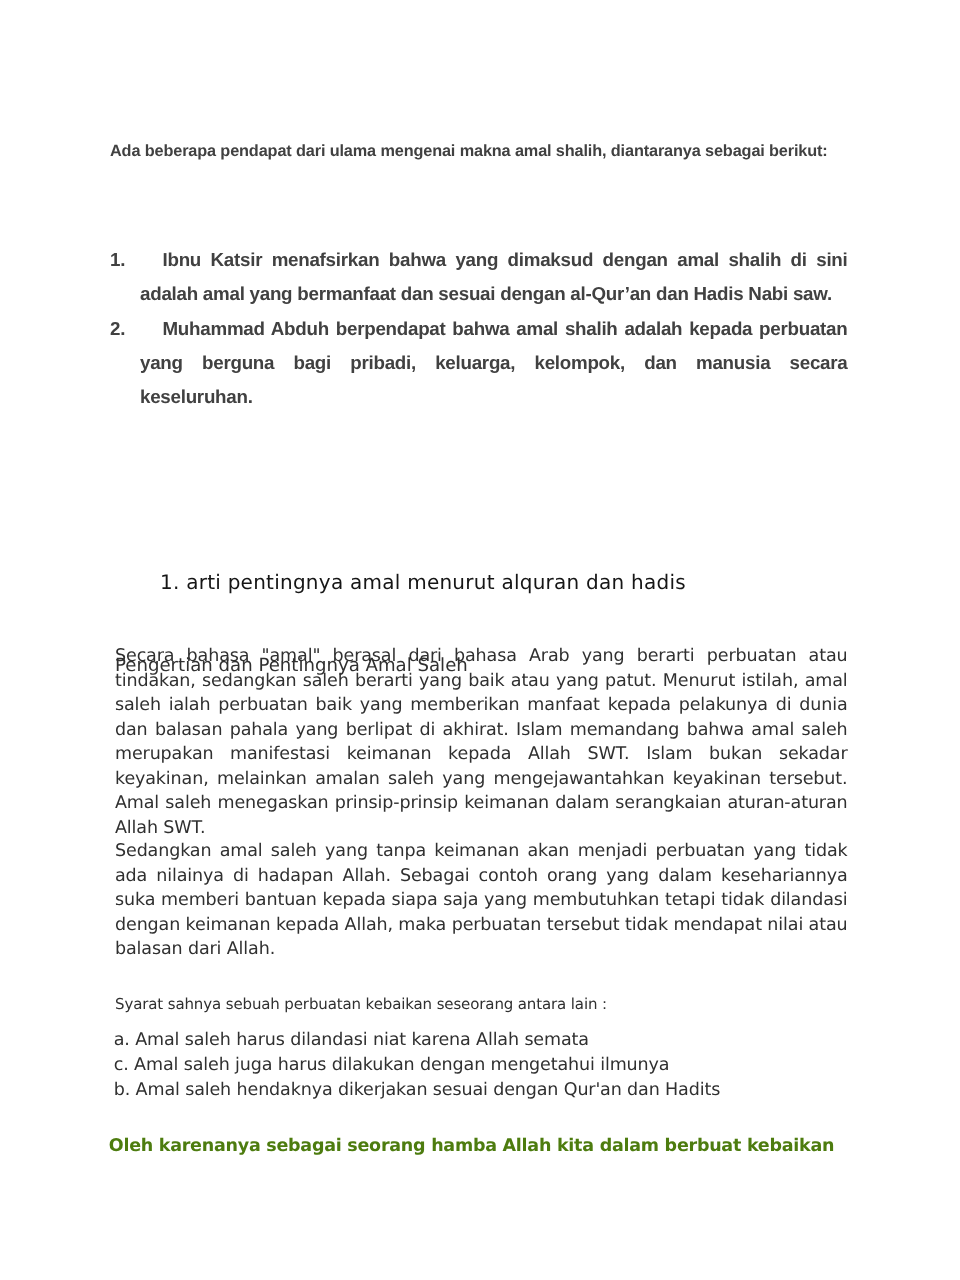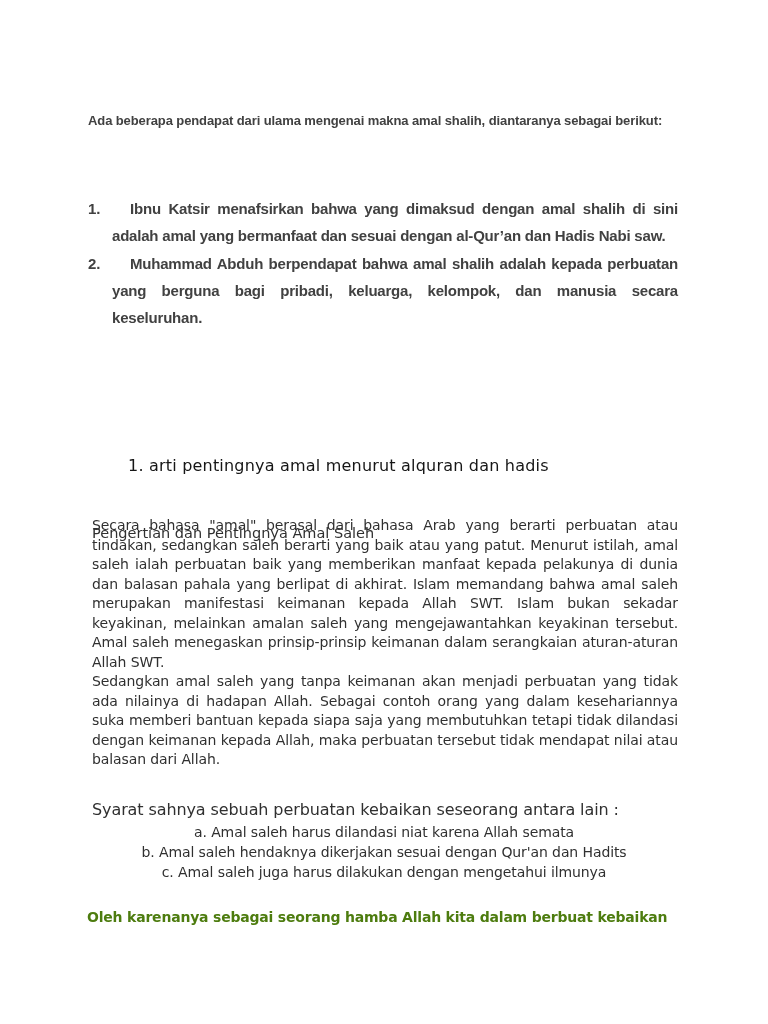--- a/index.html
+++ b/index.html
@@ -72,32 +72,31 @@
     letter-spacing: -0.1px;
     line-height: 19.5px;
     color: #303030;
     text-align: justify;
   }
   .body-text p { margin: 0; }
 
   .conditions-intro {
     position: absolute;
     top: 784px; left: 92px; width: 586px;
-    font-size: 16px;
+    font-size: 12px;
     letter-spacing: -0.1px;
     color: #303030;
   }
   .conditions {
     position: absolute;
     top: 822px; left: 91px; width: 586px;
     font-size: 14px;
     letter-spacing: -0.1px;
     line-height: 20px;
     color: #303030;
-    text-align: center;
   }
   .conditions div { margin: 0; }
 
   .closing {
     position: absolute;
     top: 895px; left: 87px; width: 591px;
     font-size: 14px;
     font-weight: bold;
     letter-spacing: -0.2px;
     white-space: nowrap;
@@ -126,19 +125,19 @@
 
   <div class="body-text">
     <p>Secara bahasa "amal" berasal dari bahasa Arab yang berarti perbuatan atau tindakan, sedangkan saleh berarti yang baik atau yang patut. Menurut istilah, amal saleh ialah perbuatan baik yang memberikan manfaat kepada pelakunya di dunia dan balasan pahala yang berlipat di akhirat. Islam memandang bahwa amal saleh merupakan manifestasi keimanan kepada Allah SWT. Islam bukan sekadar keyakinan, melainkan amalan saleh yang mengejawantahkan keyakinan tersebut. Amal saleh menegaskan prinsip-prinsip keimanan dalam serangkaian aturan-aturan Allah SWT.</p>
     <p>Sedangkan amal saleh yang tanpa keimanan akan menjadi perbuatan yang tidak ada nilainya di hadapan Allah. Sebagai contoh orang yang dalam kesehariannya suka memberi bantuan kepada siapa saja yang membutuhkan tetapi tidak dilandasi dengan keimanan kepada Allah, maka perbuatan tersebut tidak mendapat nilai atau balasan dari Allah.</p>
   </div>
 
   <p class="conditions-intro">Syarat sahnya sebuah perbuatan kebaikan seseorang antara lain :</p>
 
   <div class="conditions">
     <div>a. Amal saleh harus dilandasi niat karena Allah semata</div>
+    <div>c. Amal saleh juga harus dilakukan dengan mengetahui ilmunya</div>
     <div>b. Amal saleh hendaknya dikerjakan sesuai dengan Qur'an dan Hadits</div>
-    <div>c. Amal saleh juga harus dilakukan dengan mengetahui ilmunya</div>
   </div>
 
   <p class="closing">Oleh karenanya sebagai seorang hamba Allah kita dalam berbuat kebaikan</p>
 
 </div>
 
 </body></html>

